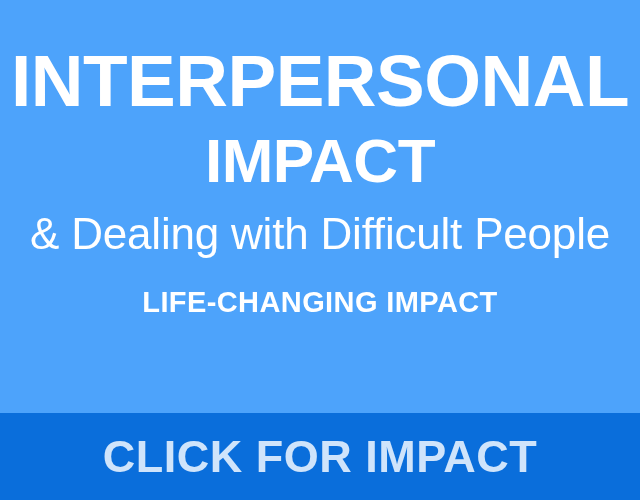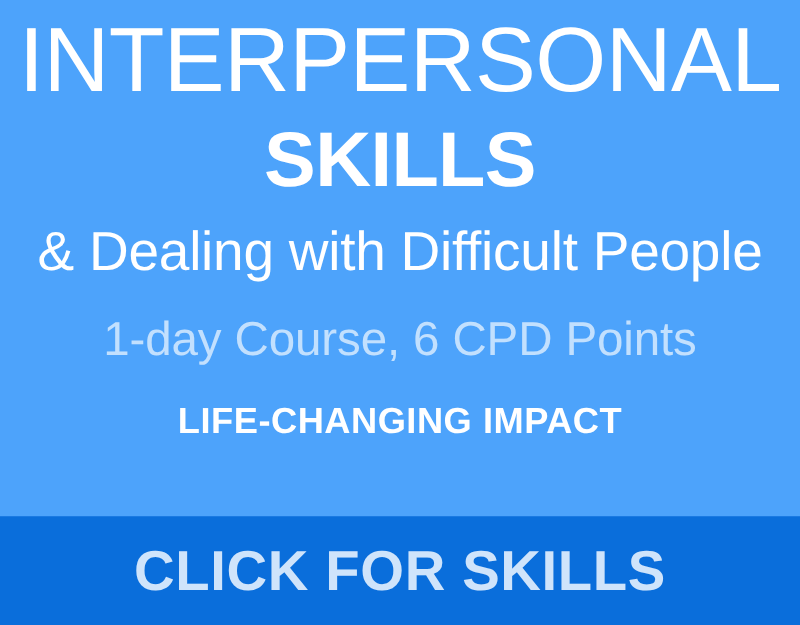--- a/index.html
+++ b/index.html
@@ -26,25 +26,25 @@
     height: 413px;
     display: flex;
     flex-direction: column;
     align-items: center;
     justify-content: flex-start;
   }
   .headline-main {
     width: 100%;
     text-align: center;
     color: #ffffff;
-    font-weight: 400;
+    font-weight: 700;
     font-size: 73px;
     line-height: 1;
     letter-spacing: -0.5px;
-    margin-top: 12px;
+    margin-top: 44px;
     white-space: nowrap;
   }
   .headline-sub {
     width: 100%;
     text-align: center;
     color: #ffffff;
     font-weight: 700;
     font-size: 62px;
     line-height: 1;
     letter-spacing: -0.5px;
@@ -108,28 +108,27 @@
 </style>
 </head>
 <body>
 
 <div id="ad-banner">
 
   <div class="copy-block">
 
     <div class="headline-main">INTERPERSONAL</div>
 
-    <div class="headline-sub">SKILLS</div>
+    <div class="headline-sub">IMPACT</div>
 
     <div class="tagline">&amp; Dealing with Difficult People</div>
 
-    <div class="detail-line first">1-day Course, 6 CPD Points</div>
 
 
     <div class="impact-line">LIFE-CHANGING IMPACT</div>
 
   </div>
 
   <div class="cta-bar">
-    <span class="cta-label">CLICK FOR SKILLS</span>
+    <span class="cta-label">CLICK FOR IMPACT</span>
   </div>
 
 </div>
 
 </body></html>

